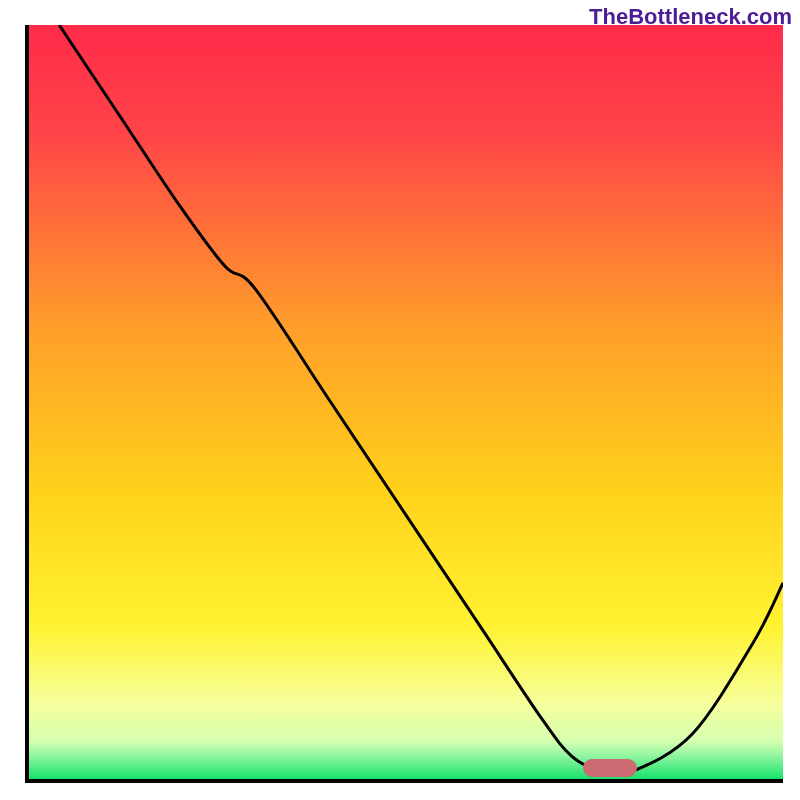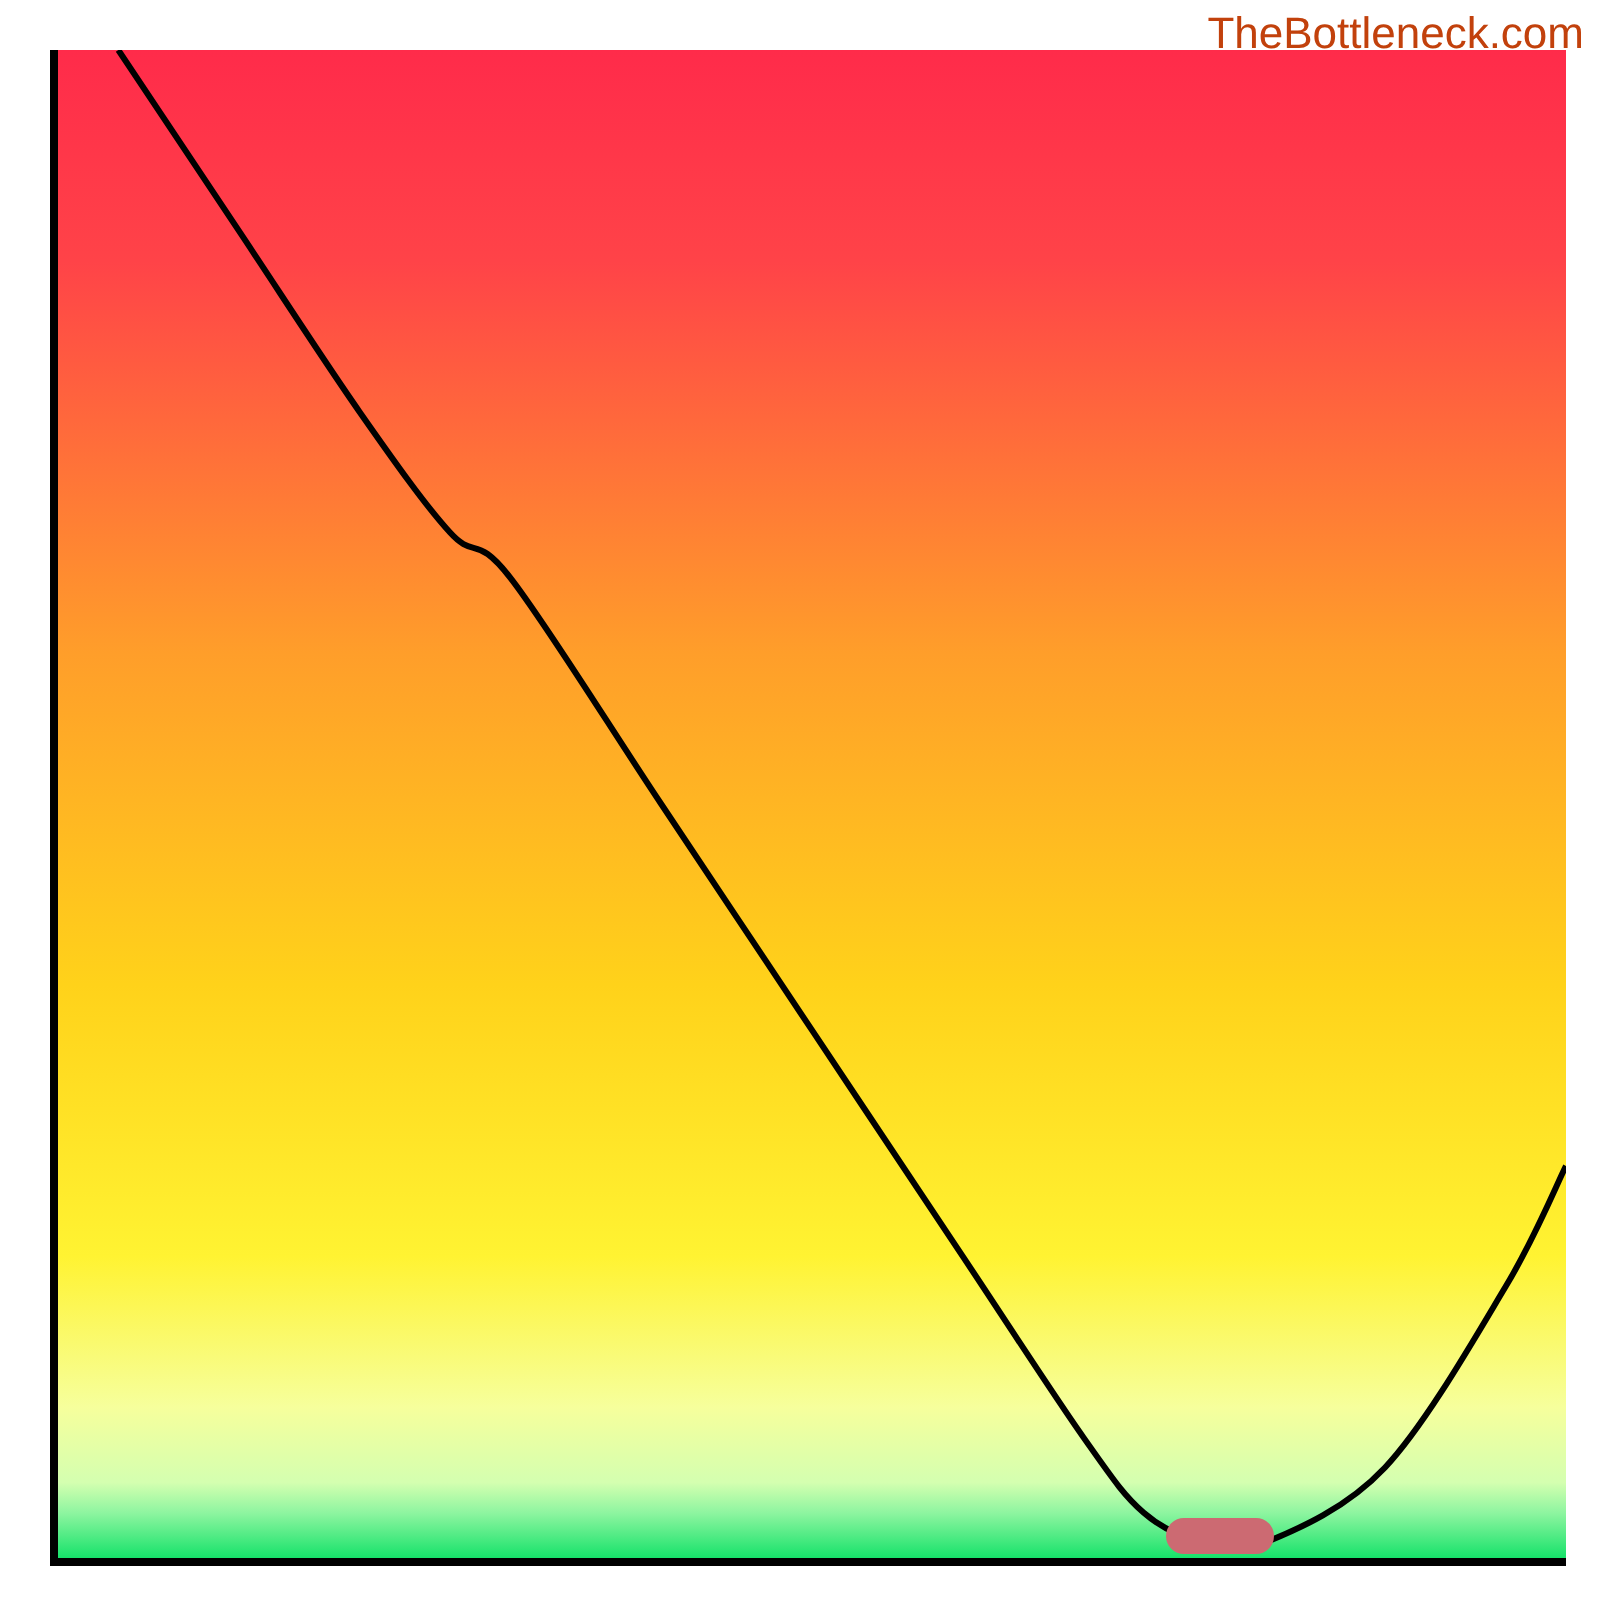--- a/index.html
+++ b/index.html
@@ -13,22 +13,22 @@
   .container {
     position: relative;
     width: 800px;
     height: 800px;
   }
   .watermark {
     position: absolute;
     top: 4px;
     right: 8px;
     font-size: 22px;
-    font-weight: normal;
-    color: #c2410c;
+    font-weight: bold;
+    color: #4c1d95;
     z-index: 10;
   }
   .plot-area {
     position: absolute;
     left: 25px;
     top: 25px;
     width: 758px;
     height: 758px;
     border-left: 4px solid #000;
     border-bottom: 4px solid #000;

